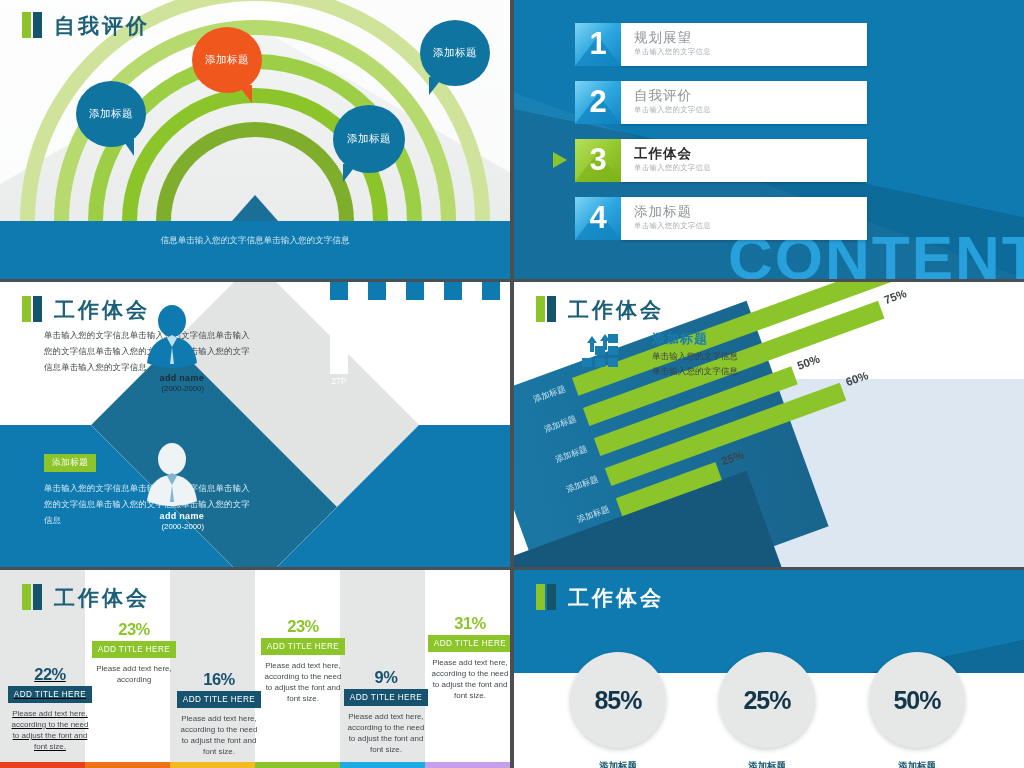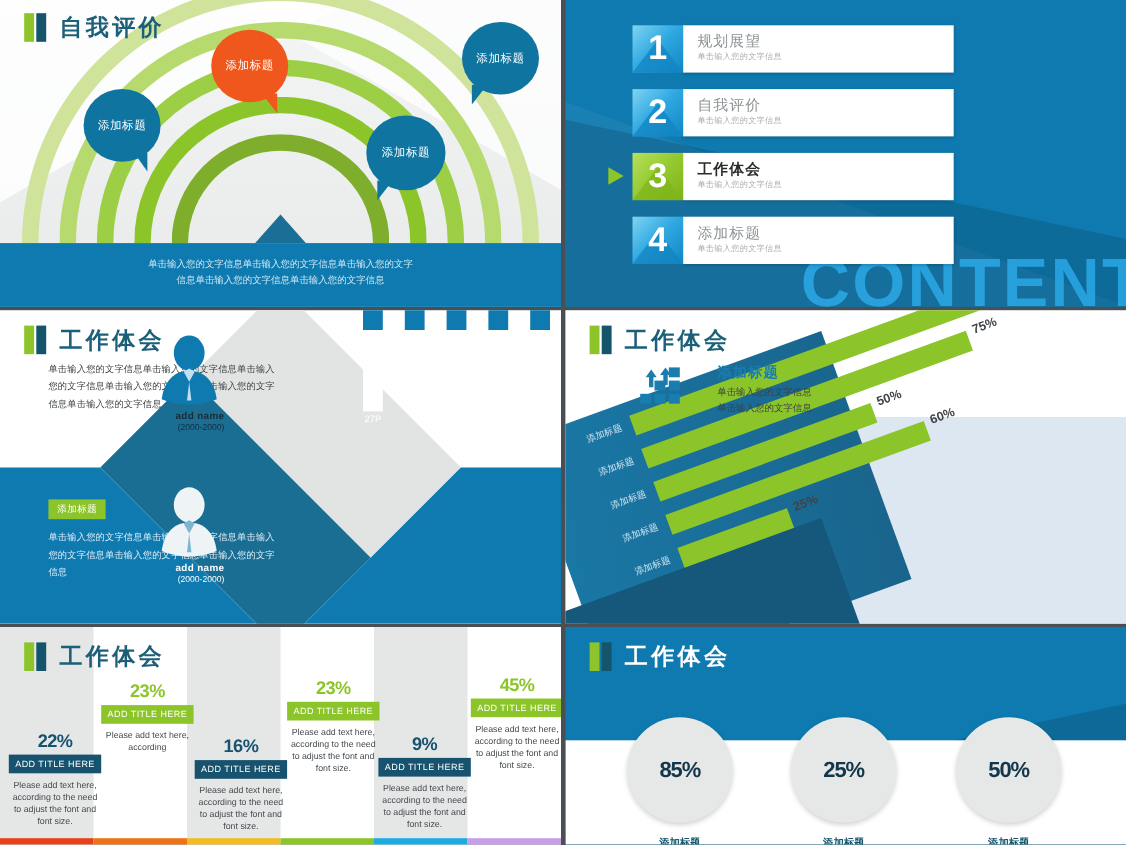--- a/index.html
+++ b/index.html
@@ -178,21 +178,21 @@
   #s6{ background:#0e7ab0; }
   #s6 .w1{ position:absolute; inset:0;
     background:
       linear-gradient(168deg, rgba(0,0,0,0) 0 58%, rgba(12,72,103,.32) 58.2% 100%),
       linear-gradient(12deg, rgba(12,72,103,.22) 0 28%, rgba(0,0,0,0) 28.2%);
   }
   #s6 .whitebase{ position:absolute; left:0; right:0; bottom:0; height:48%; background:#fff; }
   .circ{ position:absolute; width:96px; height:96px; border-radius:50%;
     background:#e6e7e7; box-shadow:0 2px 5px rgba(0,0,0,.18);
     display:flex; align-items:center; justify-content:center;
-    font-size:20px; font-weight:bold; color:#14364a; letter-spacing:-1px; z-index:6;}
+    font-size:25px; font-weight:bold; color:#14364a; letter-spacing:-1px; z-index:6;}
   .circlbl{ position:absolute; width:120px; text-align:center; font-size:9.4px;
     font-weight:bold; color:#14556b; z-index:7; }
 </style>
 </head>
 <body>
 
 <div class="grid">
 
   <div class="slide" id="s1">
     <div class="diagwash"></div>
@@ -219,21 +219,20 @@
       </div>
     </div>
 
     <div class="sec-title" style="left:22px; top:12px;">
       <span class="bar-g"></span>
       <span class="bar-b"></span>
       <span class="txt">自我评价</span>
     </div>
 
     <div class="footer">
-      <div>单击输入您的文字信息单击输入您的文字信息单击输入您的文字</div>
       <div>信息单击输入您的文字信息单击输入您的文字信息</div>
     </div>
   </div>
 
   <div class="slide" id="s2">
     <div class="wash"></div>
     <div class="bigword">CONTENTS</div>
 
     <div class="conrow" style="top:23px;">
       <div class="num">
@@ -415,21 +414,21 @@
       <i></i>
         <i></i>
     </div>
 
     <div class="sec-title" style="left:22px; top:14px;">
       <span class="bar-g"></span>
       <span class="bar-b"></span>
       <span class="txt">工作体会</span>
     </div>
 
-    <div class="s5col blue" style="left:8px;   top:95px;">
+    <div class="s5col blue" style="left:8px;   top:95px;text-decoration:underline;">
       <div class="pc">22%</div>
       <div class="chip">ADD TITLE HERE</div>
       <div class="ds">Please add text here, according to the need to adjust the font and font size.</div>
     </div>
     <div class="s5col green" style="left:92px;  top:50px;">
       <div class="pc">23%</div>
       <div class="chip">ADD TITLE HERE</div>
       <div class="ds">Please add text here, according</div>
     </div>
     <div class="s5col blue" style="left:177px; top:100px;">
@@ -441,21 +440,21 @@
       <div class="pc">23%</div>
       <div class="chip">ADD TITLE HERE</div>
       <div class="ds">Please add text here, according to the need to adjust the font and font size.</div>
     </div>
     <div class="s5col blue" style="left:344px; top:98px;">
       <div class="pc">9%</div>
       <div class="chip">ADD TITLE HERE</div>
       <div class="ds">Please add text here, according to the need to adjust the font and font size.</div>
     </div>
     <div class="s5col green" style="left:428px; top:44px;">
-      <div class="pc">45%</div>
+      <div class="pc">31%</div>
       <div class="chip">ADD TITLE HERE</div>
       <div class="ds">Please add text here, according to the need to adjust the font and font size.</div>
     </div>
 
     <div class="botstrip">
       <i style="background:#e8401b"></i>
       <i style="background:#ee7218"></i>
       <i style="background:#f3bb21"></i>
       <i style="background:#8cc52a"></i>
       <i style="background:#1cabe2"></i>

